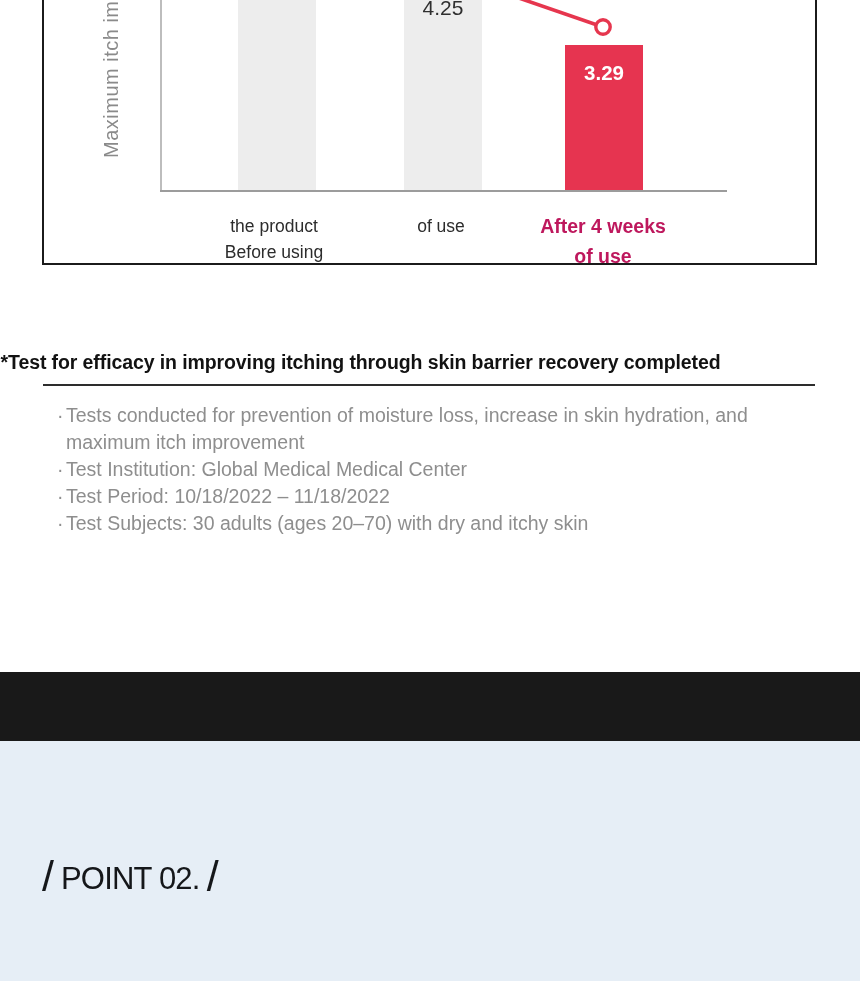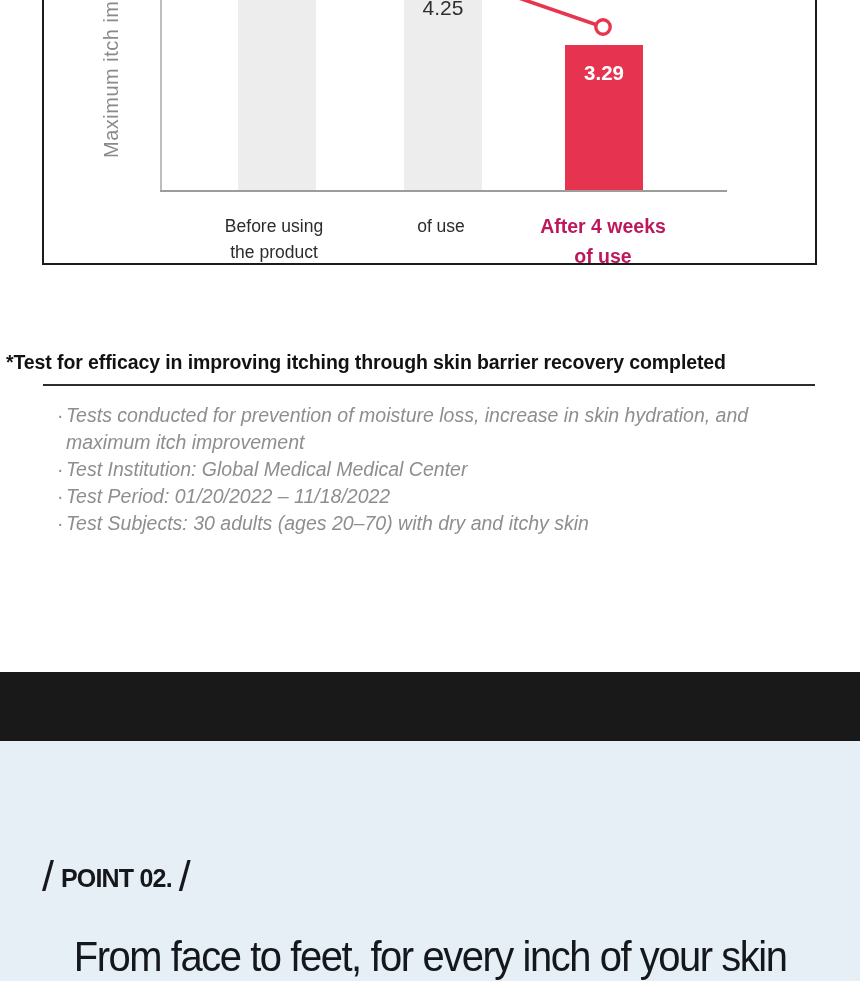--- a/index.html
+++ b/index.html
@@ -33,35 +33,35 @@
     font-size:20.5px;font-weight:bold;color:#ffffff;
   }
   .trend-svg{position:absolute;left:500px;top:0px;overflow:visible;}
   .x-label{position:absolute;top:213px;text-align:center;font-size:17.5px;line-height:26px;color:#2c2c2c;}
   .x-label span{display:block;}
   .x-label-1{left:194px;width:160px;}
   .x-label-2{left:361px;width:160px;}
   .x-label-3{left:508px;width:190px;top:211px;font-size:19.5px;line-height:30px;font-weight:bold;color:#be185d;}
   
   .test-heading{
-    position:absolute;left:6px;top:351px;width:721px;
+    position:absolute;left:0;top:351px;width:721px;text-align:center;
     font-size:19.5px;font-weight:bold;color:#121212;letter-spacing:-.1px;
   }
   .test-rule{position:absolute;left:43px;top:384px;width:772px;height:2px;background:#2d2d2d;}
   .test-bullets{position:absolute;left:57px;top:402px;width:748px;font-size:19.5px;line-height:27px;color:#8e8e8e;}
   .bullet-item{display:flex;}
   .bullet-item .bdot{width:9px;flex:0 0 9px;}
-  .bullet-item .btext{flex:1;font-style:italic;}
+  .bullet-item .btext{flex:1;}
   
   .header-bar{position:absolute;left:0;top:672px;width:860px;height:69px;background:#191919;}
   
   .point-section{position:absolute;left:0;top:741px;width:860px;height:240px;background:#e6eef6;}
   .point-row{position:absolute;left:42px;top:855px;display:flex;align-items:center;color:#15171a;}
   .point-slash{font-size:43px;font-weight:400;line-height:1;}
-  .point-label{font-size:25px;font-weight:bold;letter-spacing:-.8px;margin:0 7px;padding-top:4px;}
+  .point-label{font-size:31px;font-weight:normal;letter-spacing:-.8px;margin:0 7px;padding-top:4px;}
   .headline-wrap{position:absolute;left:0;top:933px;width:860px;text-align:center;}
   .headline{
     display:inline-block;white-space:nowrap;transform:scaleX(.95);transform-origin:50% 50%;
     font-size:42px;color:#14171b;letter-spacing:-1.5px;
   }
 </style>
 </head>
 <body>
 
 <div id="page">
@@ -73,22 +73,22 @@
   <div class="bar bar-3"></div>
   <div class="axis-left"></div>
   <div class="axis-bottom"></div>
   <div class="bar-value-2">4.25</div>
   <div class="bar-value-3">3.29</div>
   <svg class="trend-svg" width="130" height="48">
     <line x1="13" y1="-4" x2="103" y2="27" stroke="#e6364e" stroke-width="3.6"></line>
     <circle cx="103" cy="27" r="7.2" fill="#ffffff" stroke="#e6364e" stroke-width="3.4"></circle>
   </svg>
   <div class="x-label x-label-1">
+    <span>the product</span>
     <span>Before using</span>
-    <span>the product</span>
   </div>
   <div class="x-label x-label-2">
     <span>of use</span>
   </div>
   <div class="x-label x-label-3">
     <span>After 4 weeks</span>
     <span>of use</span>
   </div>
 
   <div class="test-heading">*Test for efficacy in improving itching through skin barrier recovery completed</div>
@@ -97,38 +97,35 @@
     <div class="bullet-item">
       <span class="bdot">·</span>
       <span class="btext">Tests conducted for prevention of moisture loss, increase in skin hydration, and maximum itch improvement</span>
     </div>
     <div class="bullet-item">
       <span class="bdot">·</span>
       <span class="btext">Test Institution: Global Medical Medical Center</span>
     </div>
     <div class="bullet-item">
       <span class="bdot">·</span>
-      <span class="btext">Test Period: 01/20/2022 – 11/18/2022</span>
+      <span class="btext">Test Period: 10/18/2022 – 11/18/2022</span>
     </div>
     <div class="bullet-item">
       <span class="bdot">·</span>
       <span class="btext">Test Subjects: 30 adults (ages 20–70) with dry and itchy skin</span>
     </div>
   </div>
 
   <div class="header-bar">
     
     
   </div>
 
   <div class="point-section">
     
   </div>
   <div class="point-row">
     <span class="point-slash">/</span>
     <span class="point-label">POINT 02.</span>
     <span class="point-slash">/</span>
   </div>
-  <div class="headline-wrap">
-    <span class="headline">From face to feet, for every inch of your skin</span>
-  </div>
 
 </div>
 
 </body></html>

